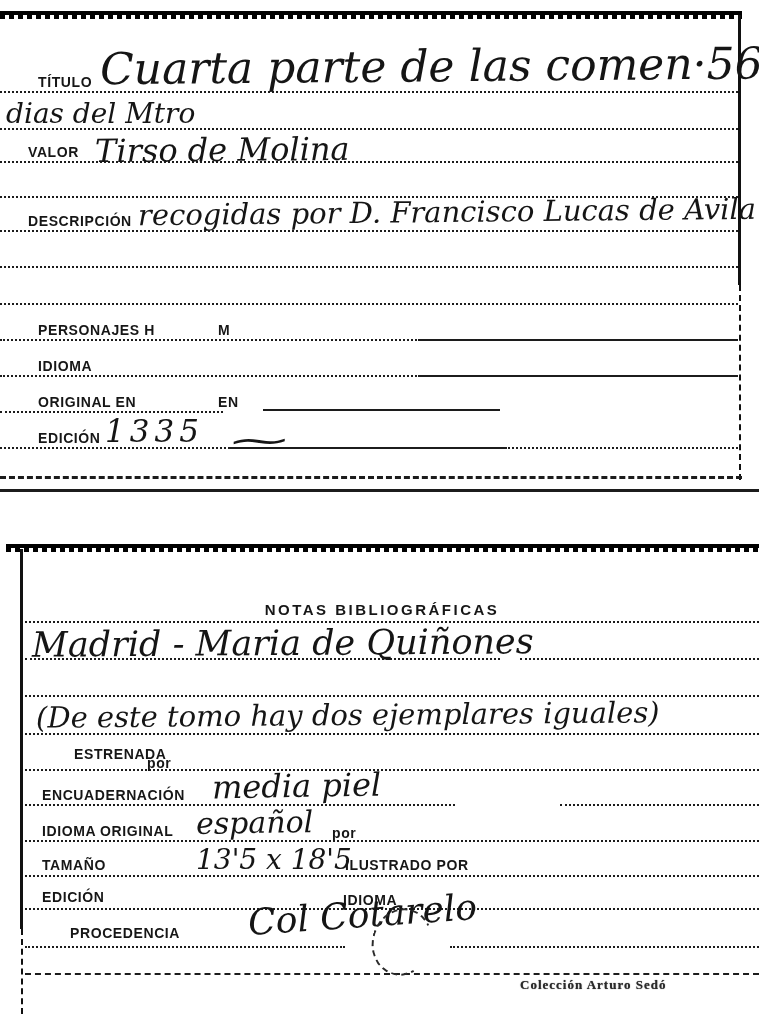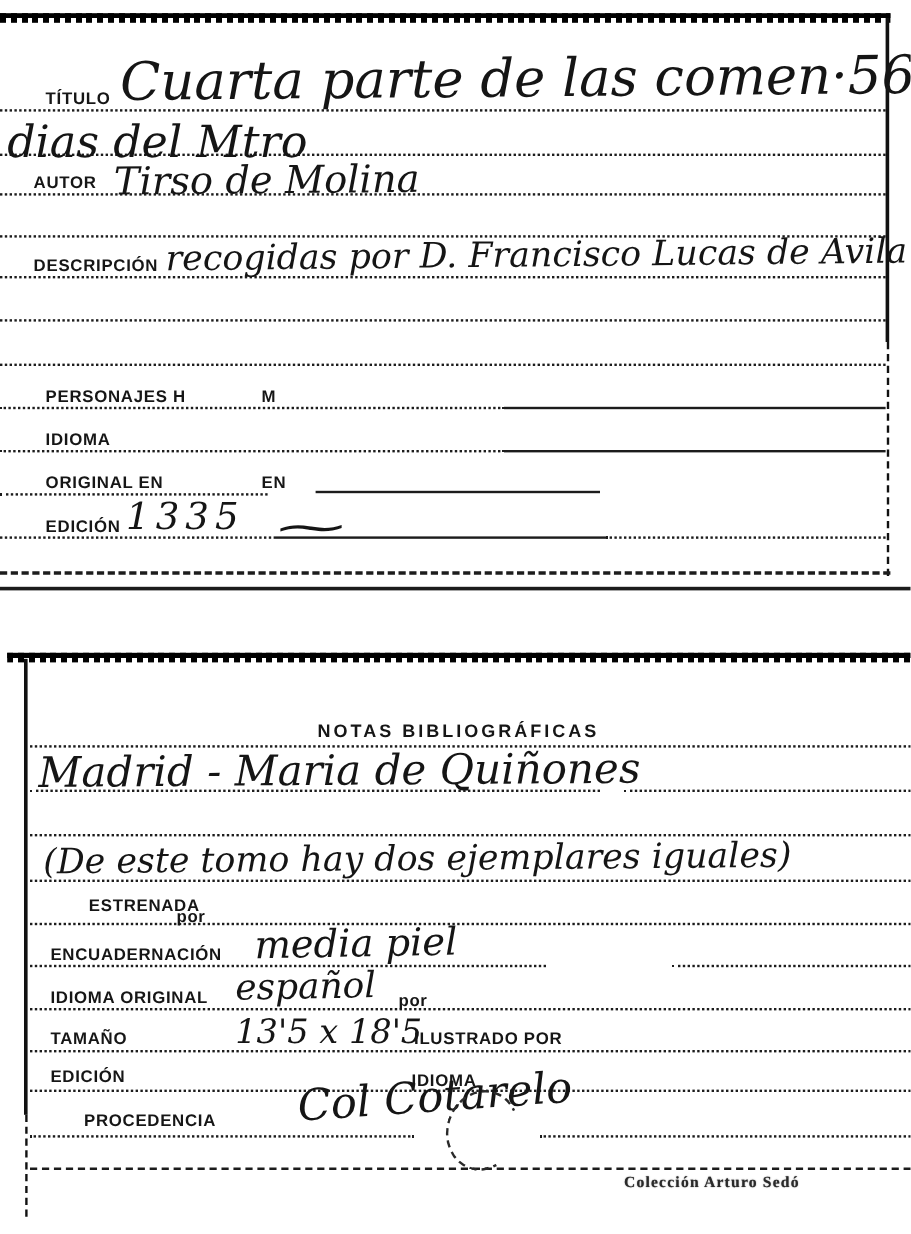--- a/index.html
+++ b/index.html
@@ -59,31 +59,31 @@
     <div class="rule solid" style="left:263px;top:409px;width:237px;"></div>
 
     <div class="rule" style="left:0;top:447px;width:230px;"></div>
     <div class="rule solid" style="left:230px;top:447px;width:275px;"></div>
     <div class="rule" style="left:505px;top:447px;width:233px;"></div>
 
     <div class="rule dash" style="left:0;top:476px;width:742px;"></div>
     <div class="rule solid" style="left:0;top:489px;width:759px;border-bottom-width:3px;"></div>
 
     <div class="lbl" style="left:38px;top:74px;">TÍTULO</div>
-    <div class="lbl" style="left:28px;top:144px;">AUTOR</div>
+    <div class="lbl" style="left:28px;top:144px;">VALOR</div>
     <div class="lbl" style="left:28px;top:213px;">DESCRIPCIÓN</div>
     <div class="lbl" style="left:38px;top:322px;">PERSONAJES H</div>
     <div class="lbl" style="left:218px;top:322px;">M</div>
     <div class="lbl" style="left:38px;top:358px;">IDIOMA</div>
     <div class="lbl" style="left:38px;top:394px;">ORIGINAL EN</div>
     <div class="lbl" style="left:218px;top:394px;">EN</div>
     <div class="lbl" style="left:38px;top:430px;">EDICIÓN</div>
 
     <div class="hw" style="left:100px;top:44px;font-size:44px;transform:rotate(-0.5deg);">Cuarta parte de las comen·56314</div>
-    <div class="hw" style="left:6px;top:100px;font-size:37px;">dias del Mtro</div>
+    <div class="hw" style="left:6px;top:100px;font-size:28px;">dias del Mtro</div>
     <div class="hw" style="left:95px;top:134px;font-size:32px;transform:rotate(-0.5deg);">Tirso de Molina</div>
     <div class="hw" style="left:138px;top:198px;font-size:29px;transform:rotate(-0.6deg);">recogidas por D. Francisco Lucas de Avila</div>
     <div class="hw" style="left:105px;top:416px;font-size:31px;letter-spacing:5px;">1335</div>
     <div class="squiggle" style="left:225px;top:420px;font-size:34px;">~</div>
   </div>
 
   <div>
 
     <div class="edge-h" style="left:6px;top:544px;width:753px;"></div>
     <div class="vedge" style="left:20px;top:549px;height:380px;"></div>

